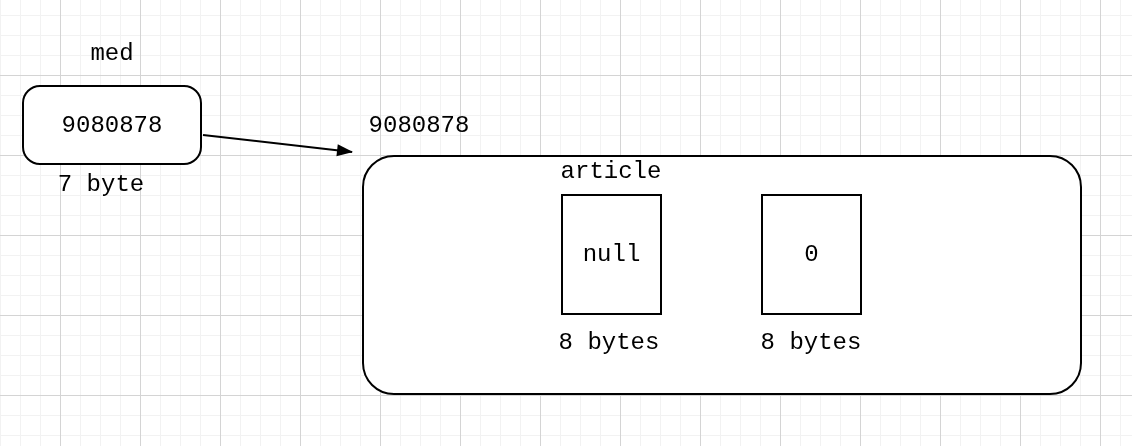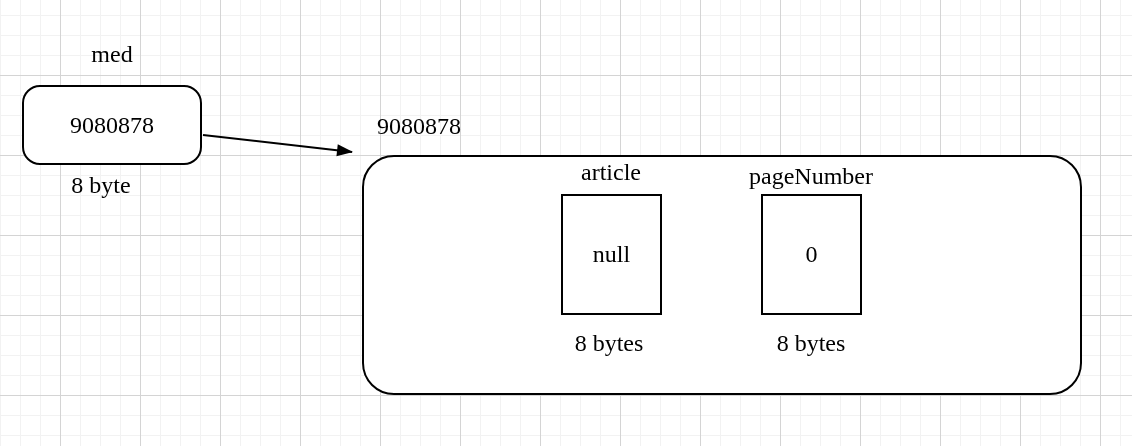--- a/index.html
+++ b/index.html
@@ -9,21 +9,21 @@
     height: 446px;
     overflow: hidden;
     background-color: #ffffff;
     background-image:
       linear-gradient(to right, #d4d4d4 1px, transparent 1px),
       linear-gradient(to bottom, #d4d4d4 1px, transparent 1px),
       linear-gradient(to right, #f2f2f2 1px, transparent 1px),
       linear-gradient(to bottom, #f2f2f2 1px, transparent 1px);
     background-size: 80px 80px, 80px 80px, 20px 20px, 20px 20px;
     background-position: 60px 0px, 0px 75px, 0px 0px, 0px 15px;
-    font-family: Liberation Serif, serif;
+    font-family: Liberation Mono, monospace;
     font-size: 24px;
     color: #000000;
   }
   .label {
     position: absolute;
     transform: translate(-50%, -50%);
     white-space: nowrap;
     line-height: 1;
   }
   .shape {
@@ -60,21 +60,21 @@
 <body>
 
 <div class="canvas">
 
   <div class="label var-name">med</div>
 
   <div class="shape var-box">
     <span>9080878</span>
   </div>
 
-  <div class="label var-size">8 byte</div>
+  <div class="label var-size">7 byte</div>
 
   <svg class="arrow-layer" viewBox="0 0 1132 446" xmlns="http://www.w3.org/2000/svg">
     <defs>
       <marker id="ah" markerUnits="userSpaceOnUse" markerWidth="18" markerHeight="14" refX="16" refY="7" orient="auto">
         <path d="M1,1 L17,7 L1,13 Z" fill="#000000"></path>
       </marker>
     </defs>
     <line x1="203" y1="135" x2="352" y2="152" stroke="#000000" stroke-width="2" marker-end="url(#ah)"></line>
   </svg>
 
@@ -83,21 +83,20 @@
   <div class="shape obj-box"></div>
 
   <div class="label fname-0">article</div>
 
   <div class="shape fbox-0">
     <span>null</span>
   </div>
 
   <div class="label fsize-0">8 bytes</div>
 
-  <div class="label fname-1">pageNumber</div>
 
   <div class="shape fbox-1">
     <span>0</span>
   </div>
 
   <div class="label fsize-1">8 bytes</div>
 
 </div>
 
 </body></html>

